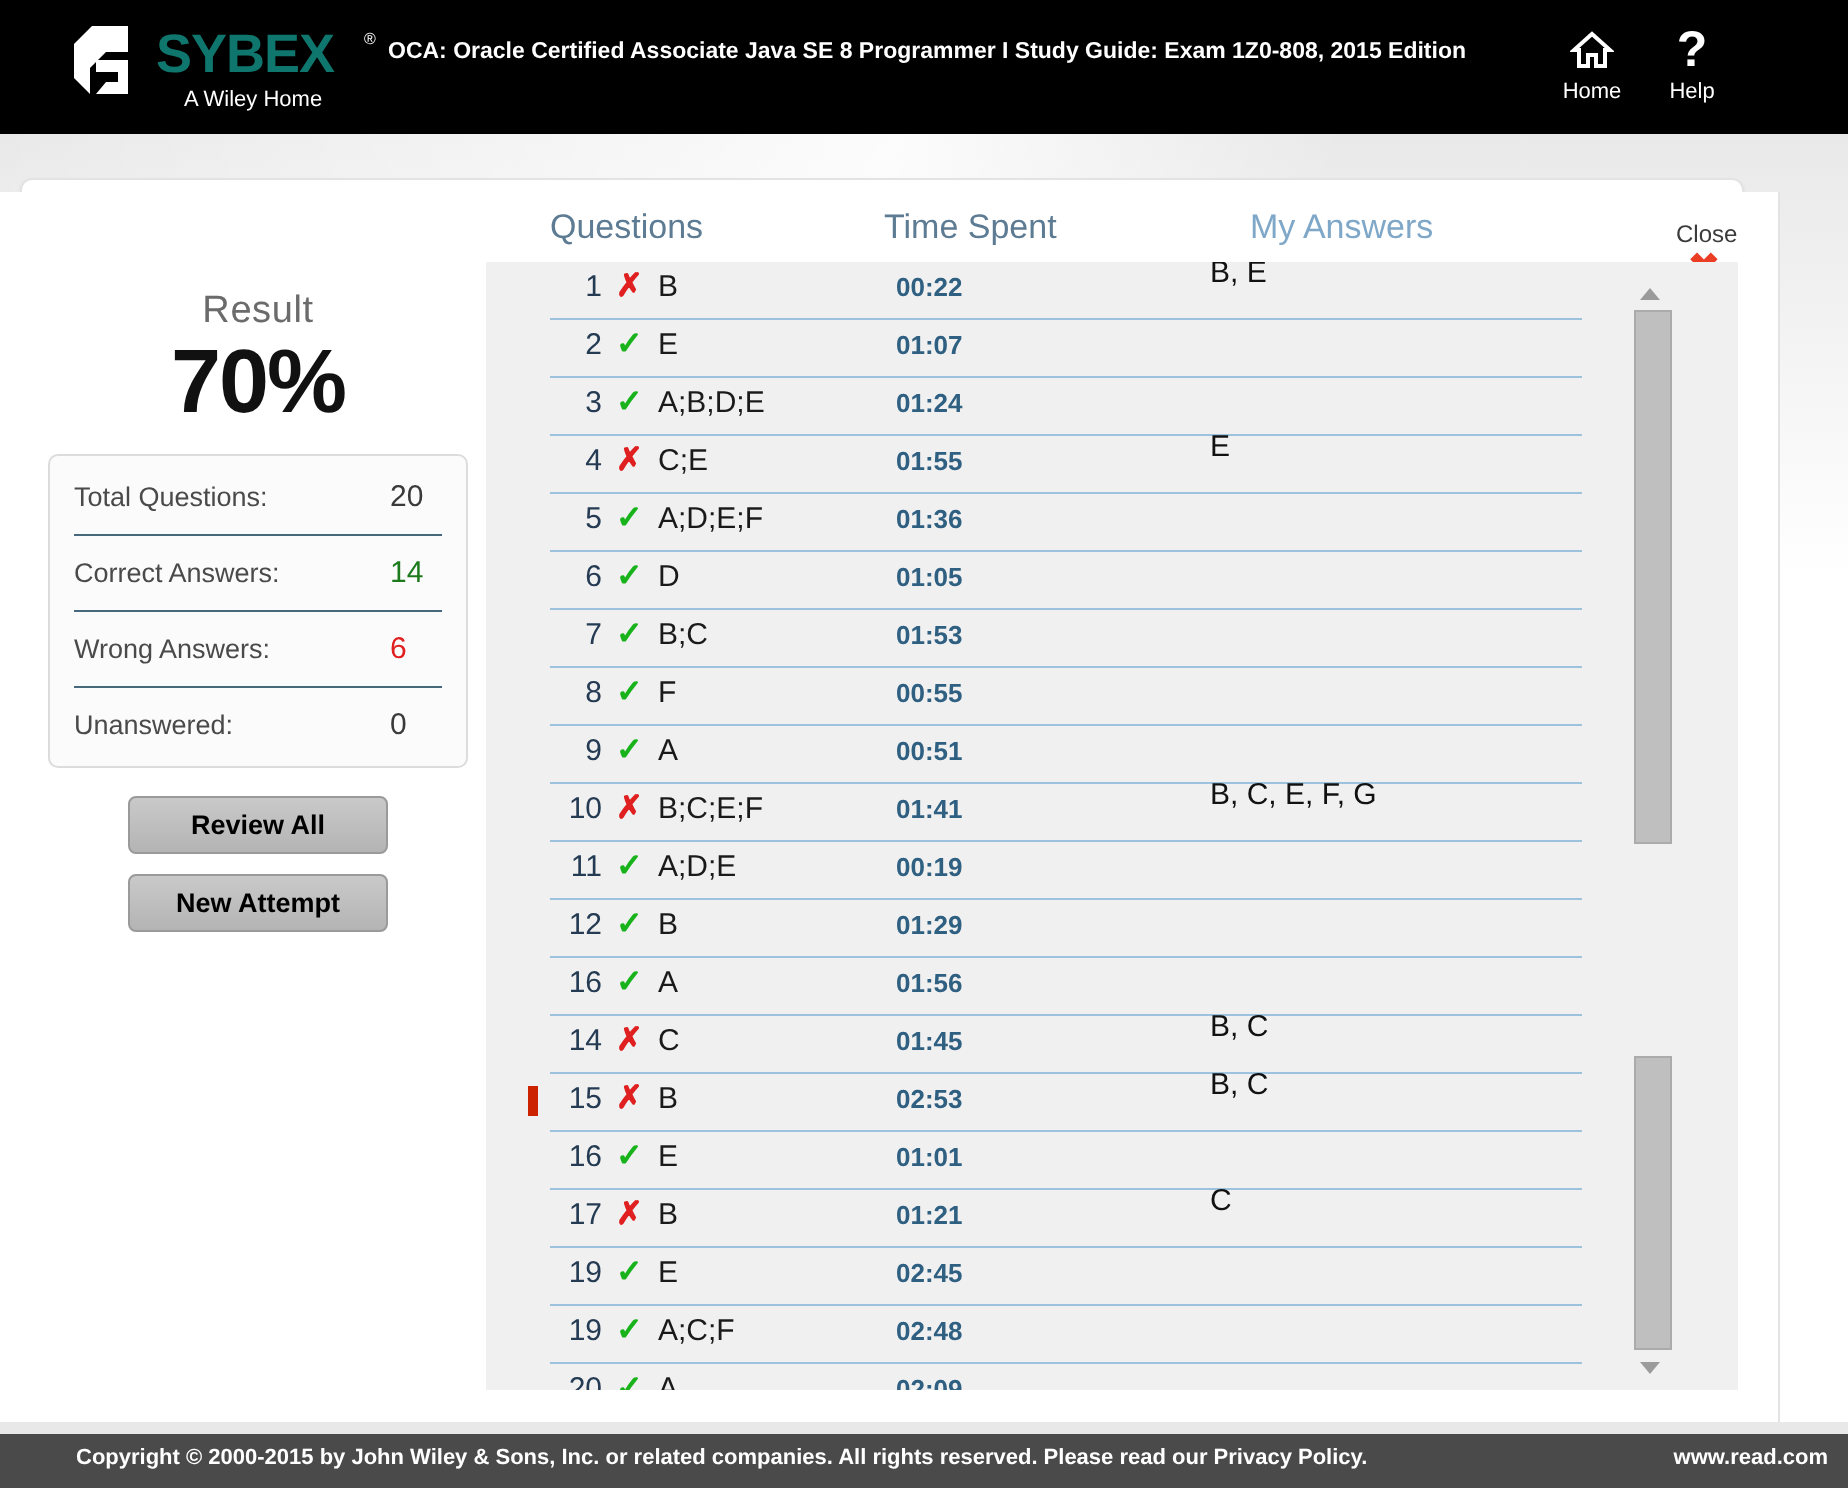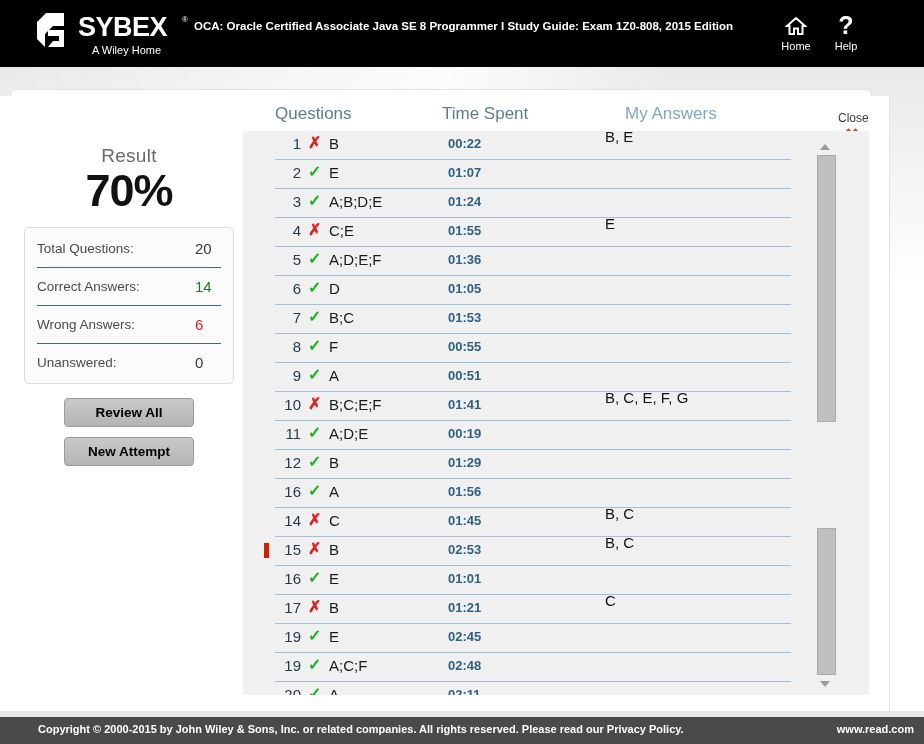--- a/index.html
+++ b/index.html
@@ -10,21 +10,21 @@
   }
   
   #topbar{
     position:absolute;left:0;top:0;width:924px;height:67px;
     background:#000000;
   }
   #logo-wrap{position:absolute;left:34px;top:6px;width:150px;height:56px;}
   #logo-mark{position:absolute;left:0;top:4px;width:40px;height:40px;}
   #logo-word{
     position:absolute;left:44px;top:6px;
-    color:#ffffff;font-size:27px;font-weight:bold;letter-spacing:-0.5px;
+    color:#0f766e;font-size:27px;font-weight:bold;letter-spacing:-0.5px;
     font-family:"Liberation Sans", sans-serif;
   }
   #logo-reg{position:absolute;left:148px;top:9px;color:#fff;font-size:8px;}
   #logo-sub{
     position:absolute;left:58px;top:38px;color:#ffffff;
     font-size:11px;font-family:"Liberation Sans", sans-serif;
   }
   #hdr-title{
     position:absolute;left:194px;top:19px;width:560px;
     color:#ffffff;font-size:11.5px;font-weight:bold;line-height:15px;
@@ -363,21 +363,21 @@
       <div class="qrow">
         <span class="q-num">19</span>
         <span class="q-mark mark-ok">✓</span>
         <span class="q-correct">A;C;F</span>
         <span class="q-time">02:48</span>
       </div>
       <div class="qrow">
         <span class="q-num">20</span>
         <span class="q-mark mark-ok">✓</span>
         <span class="q-correct">A</span>
-        <span class="q-time">02:11</span>
+        <span class="q-time">02:09</span>
       </div>
     </div>
 </div>
 
 <div id="sb-track"></div>
 <div id="sb-up">
     <div class="arrow-u"></div>
   </div>
 <div id="sb-thumb"></div>
 <div id="sb-thumb2"></div>

